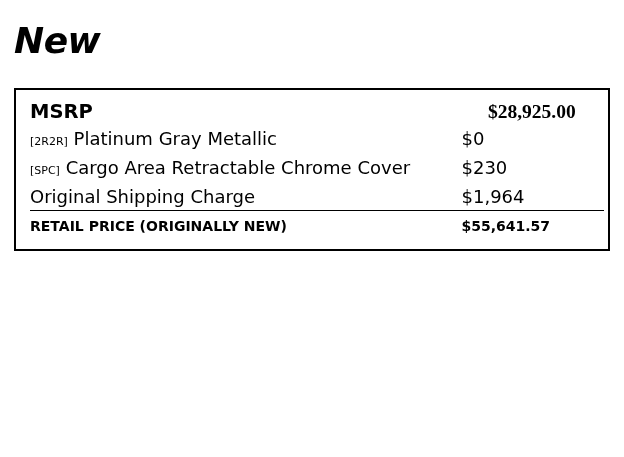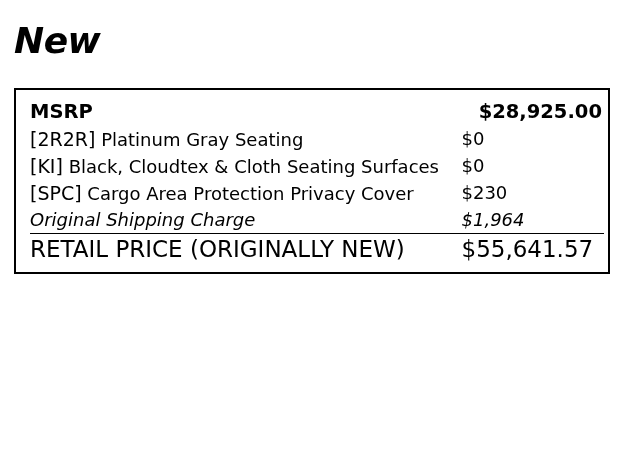--- a/index.html
+++ b/index.html
@@ -58,78 +58,74 @@
     width: 140px;
     text-align: left;
   }
   .row-msrp td {
     font-size: 19.5px;
     font-weight: bold;
     line-height: 26px;
     padding-bottom: 2px;
   }
   .row-msrp .value-col {
-    text-align: right;
+    text-align: center;
     padding-right: 2px;
+    font-family: Liberation Serif, serif;
   }
   .row-heading td {
     font-size: 19.5px;
     font-weight: bold;
     line-height: 26px;
     padding-bottom: 3px;
   }
   .row-option td {
     font-size: 18px;
     line-height: 24px;
     font-weight: normal;
   }
   .opt-code {
-    font-size: 19px;
+    font-size: 11px;
   }
   .row-total td {
-    font-size: 23px;
-    font-weight: normal;
+    font-size: 14px;
+    font-weight: bold;
     line-height: 28px;
     border-top: 1.5px solid #000000;
     padding-top: 3px;
     margin-left: 43px;
   }
   .row-ship td {
     padding-bottom: 3px;
-    font-style: italic;
   }
 </style>
 </head>
 <body>
 
 <div class="page">
 
   <div class="title">New</div>
 
   <div class="pricing-box">
     <table class="price-table">
       <tbody>
           <tr class="row-msrp">
         <td class="label-col">MSRP</td>
         <td class="value-col">$28,925.00</td>
       </tr>
 
       <tr class="row-option">
-        <td class="label-col"><span class="opt-code">[2R2R]</span> <span>Platinum Gray Seating</span></td>
-        <td class="value-col">$0</td>
-      </tr>
-
-      <tr class="row-option">
-        <td class="label-col"><span class="opt-code">[KI]</span> <span>Black, Cloudtex &amp; Cloth Seating Surfaces</span></td>
+        <td class="label-col"><span class="opt-code">[2R2R]</span> <span>Platinum Gray Metallic</span></td>
         <td class="value-col">$0</td>
       </tr>
 
 
+
       <tr class="row-option">
-        <td class="label-col"><span class="opt-code">[SPC]</span> <span>Cargo Area Protection Privacy Cover</span></td>
+        <td class="label-col"><span class="opt-code">[SPC]</span> <span>Cargo Area Retractable Chrome Cover</span></td>
         <td class="value-col">$230</td>
       </tr>
 
       <tr class="row-option row-ship">
         <td class="label-col">Original Shipping Charge</td>
         <td class="value-col">$1,964</td>
       </tr>
 
       <tr class="row-total">
         <td class="label-col">RETAIL PRICE (ORIGINALLY NEW)</td>

